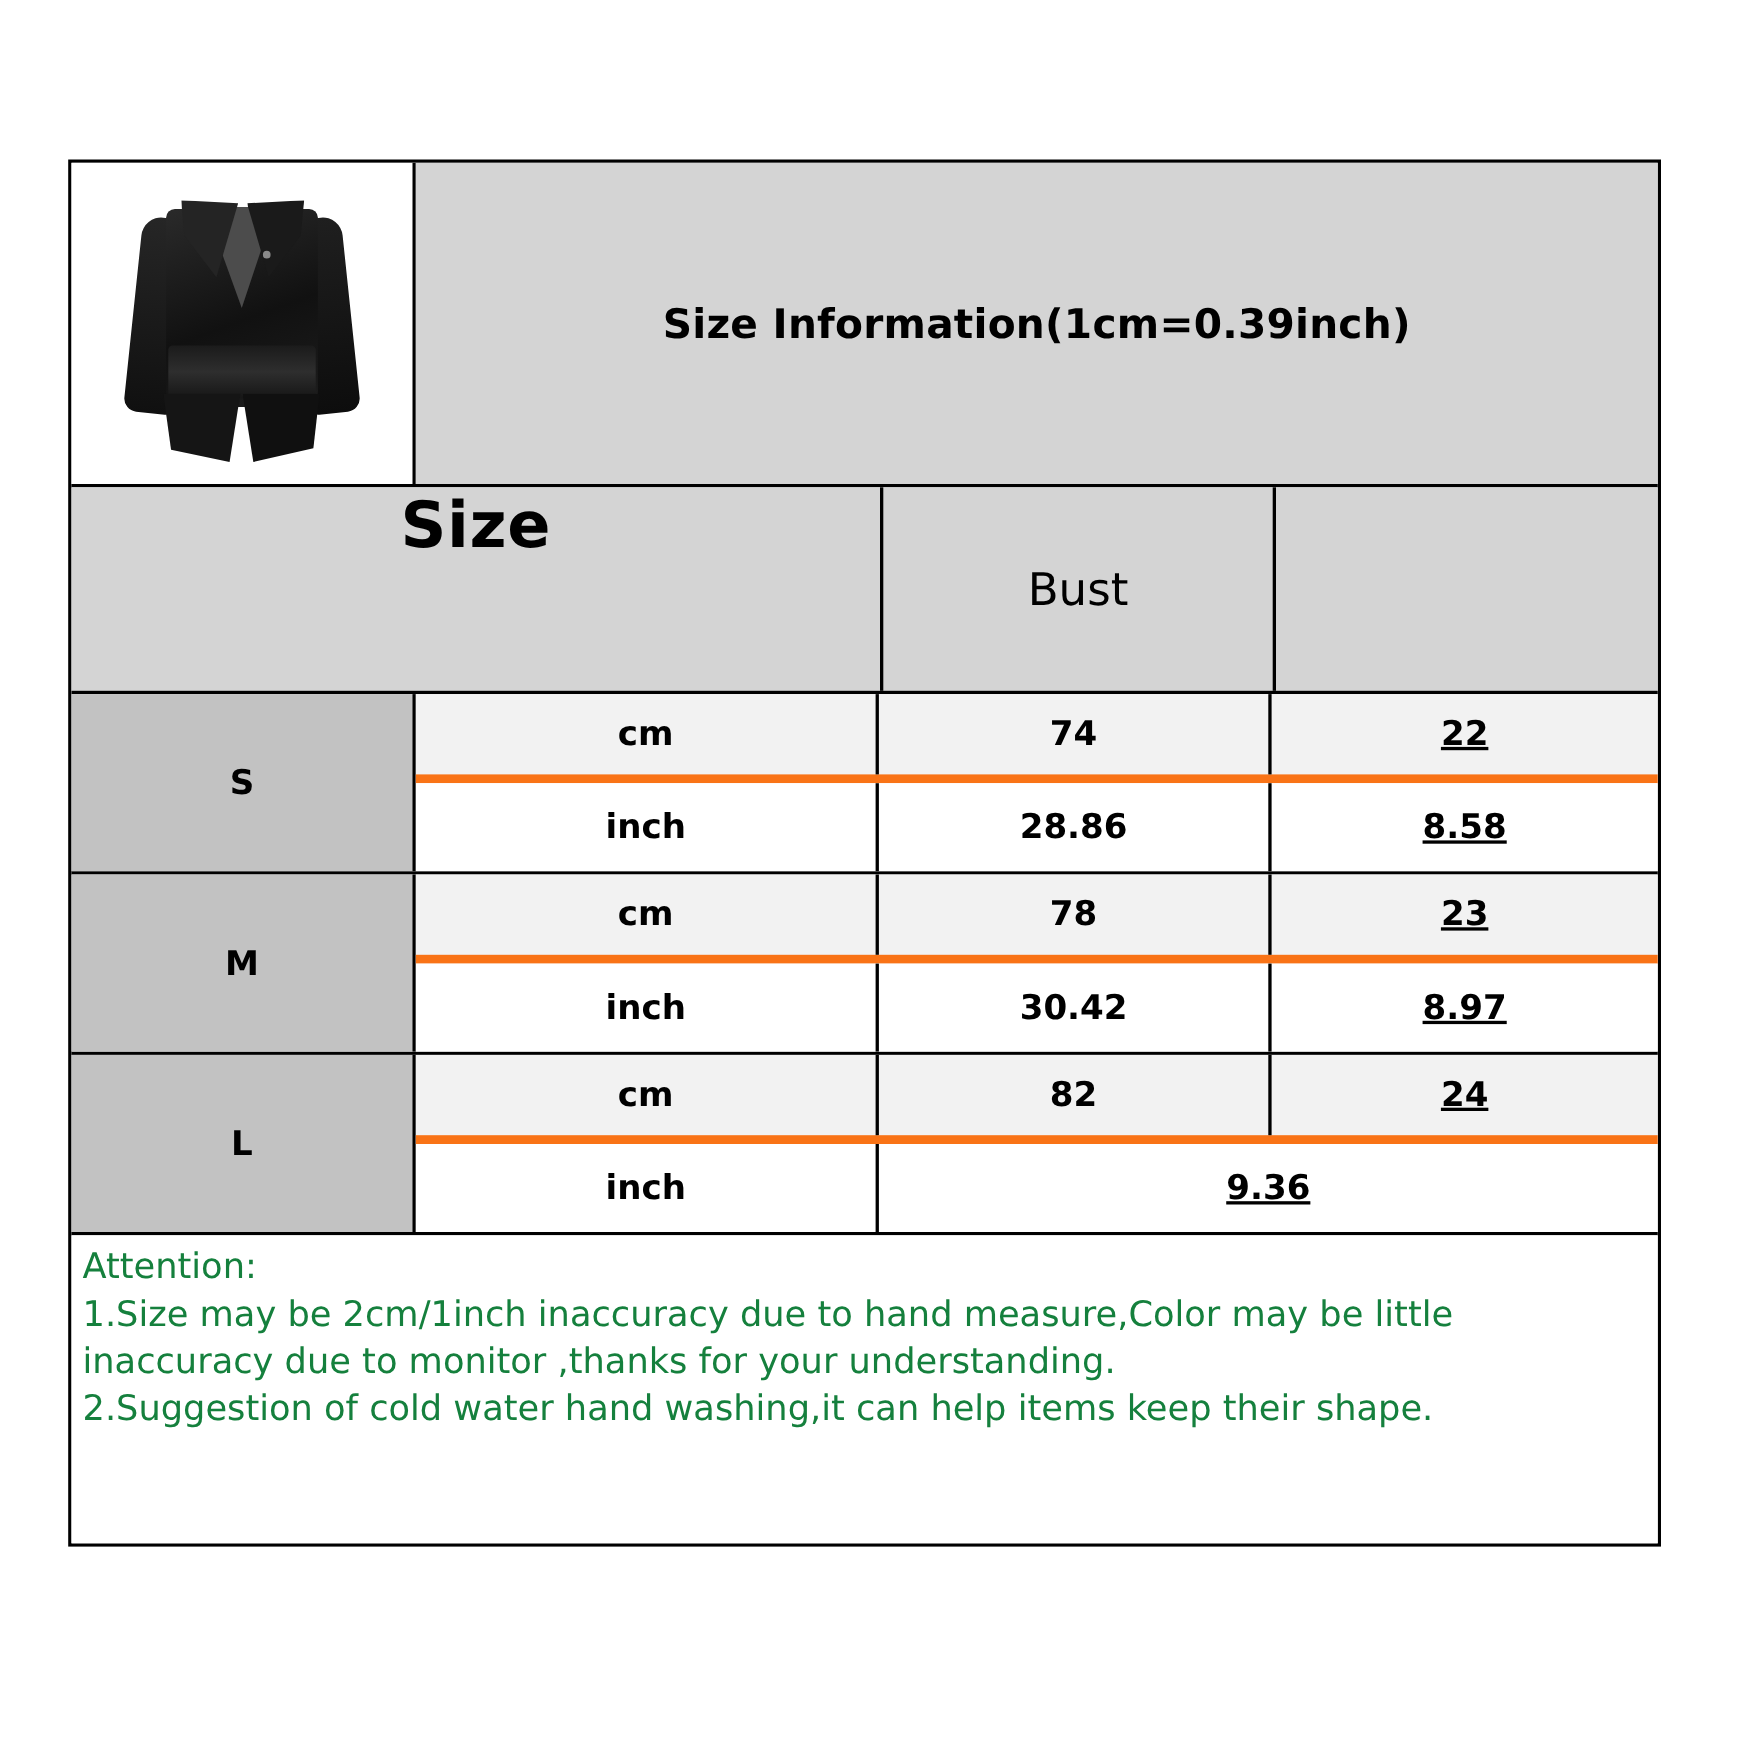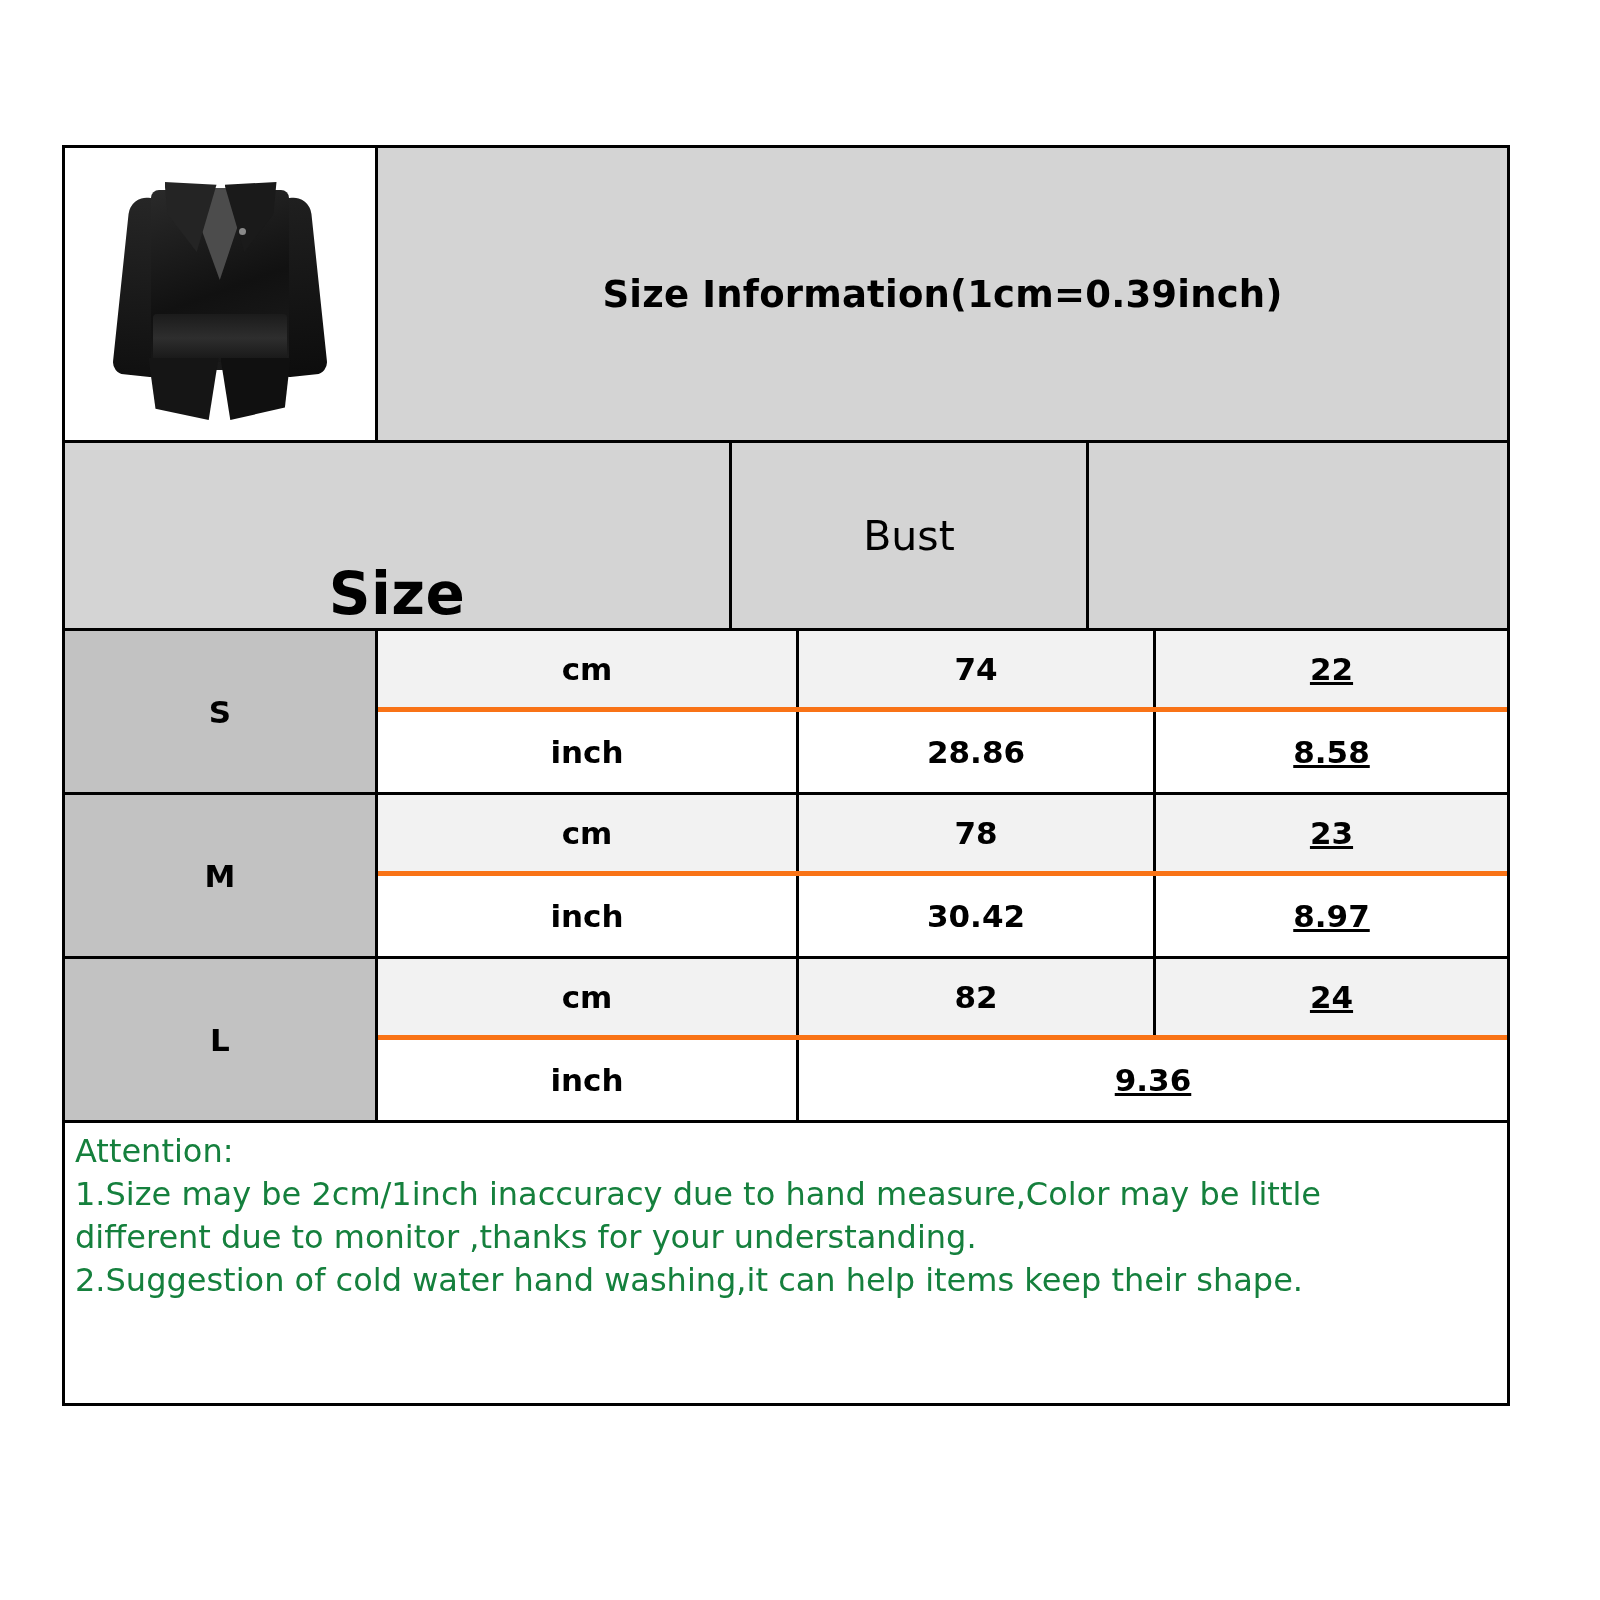--- a/index.html
+++ b/index.html
@@ -68,25 +68,25 @@
 
   
   .colhead-row {
     display: flex;
     height: 188px;
     border-bottom: 3px solid #000000;
     box-sizing: border-box;
     background: #d4d4d4;
   }
   .colhead-size {
-    width: 667px;
-    border-right: 3px solid #000000;
-    box-sizing: border-box;
-    display: flex;
-    align-items: flex-end;
+    width: 738px;
+    border-right: 3px solid #000000;
+    box-sizing: border-box;
+    display: flex;
+    align-items: flex-start;
     justify-content: center;
   }
   .colhead-size span {
     font-size: 58px;
     font-weight: bold;
     letter-spacing: 0.5px;
   }
   .colhead-bust {
     width: 357px;
     border-right: 3px solid #000000;
@@ -132,21 +132,21 @@
     flex: 1;
     display: flex;
     flex-direction: column;
   }
   .unit-row {
     display: flex;
     height: 50%;
     box-sizing: border-box;
   }
   .unit-row.top {
-    border-bottom: 5px solid #f97316;
+    border-bottom: 8px solid #f97316;
     background: #f2f2f2;
   }
   .unit-row.bottom {
     background: #ffffff;
   }
   .cell-unit {
     width: 421px;
     border-right: 3px solid #000000;
     box-sizing: border-box;
     display: flex;
@@ -369,18 +369,18 @@
         <div class="unit-row bottom">
           <div class="cell-unit">inch</div>
           <div class="cell-length">9.36</div>
         </div>
       </div>
     </div>
 
     <div class="attention">
       <p>Attention:</p>
       <p>1.Size may be 2cm/1inch inaccuracy due to hand measure,Color may be little</p>
-      <p>different due to monitor ,thanks for your understanding.</p>
+      <p>inaccuracy due to monitor ,thanks for your understanding.</p>
       <p>2.Suggestion of cold water hand washing,it can help items keep their shape.</p>
     </div>
 
   </div>
 </div>
 
 </body></html>

